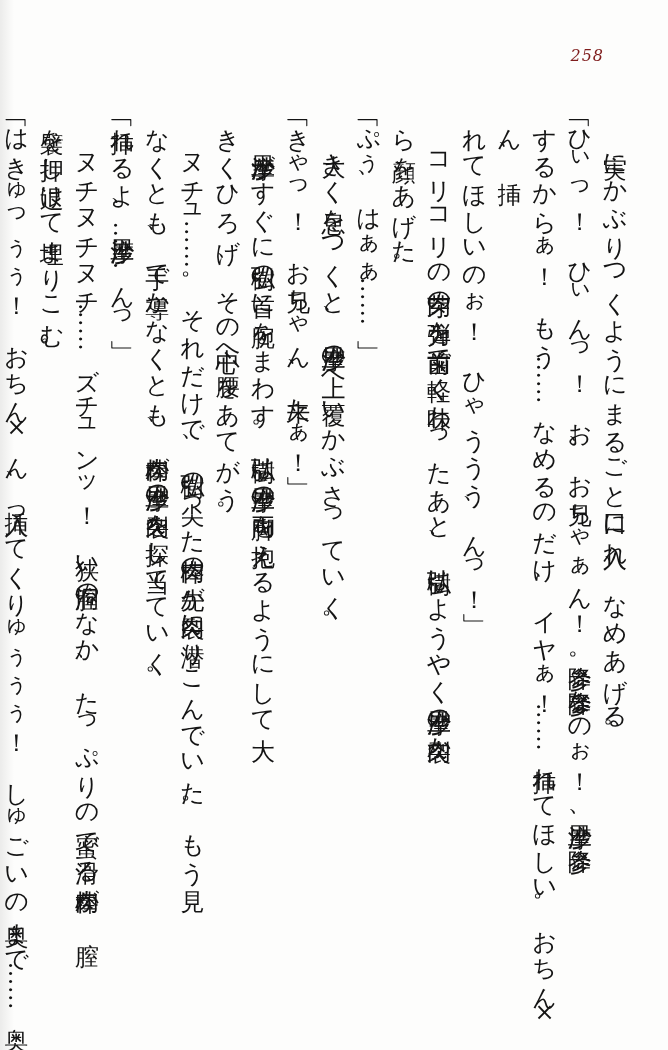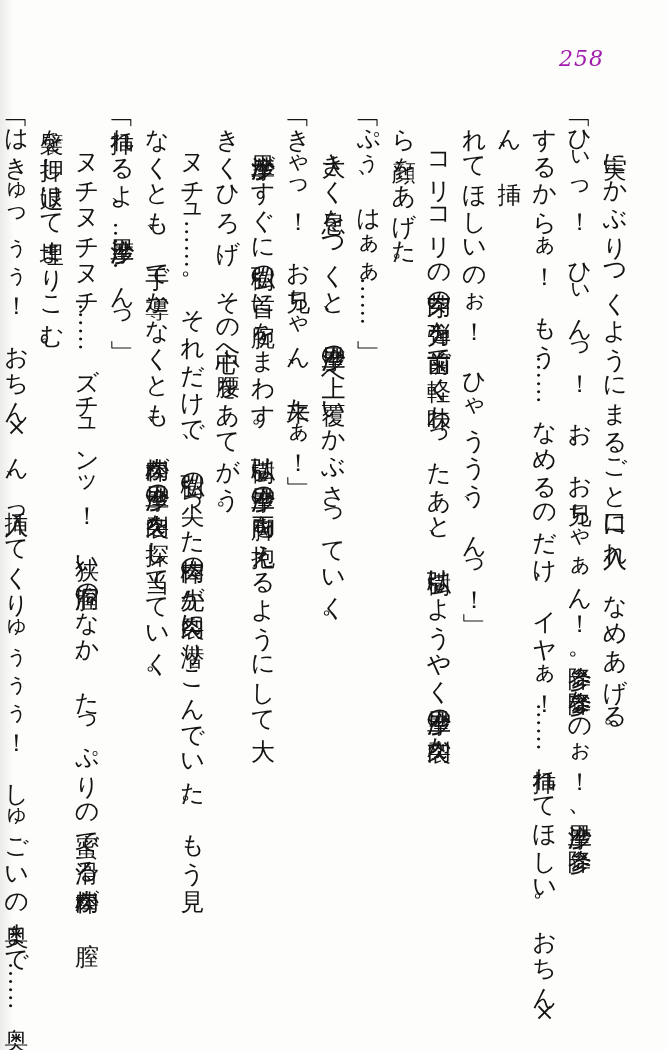--- a/index.html
+++ b/index.html
@@ -23,24 +23,24 @@
     position: absolute;
     left: 0; top: 0;
     width: 14px; height: 100%;
     background: linear-gradient(to right, rgba(0,0,0,0.07), rgba(0,0,0,0));
     pointer-events: none;
   }
   .page-number {
     position: absolute;
     top: 46px;
     right: 64px;
-    font-size: 22px;
+    font-size: 16px;
     font-style: italic;
     letter-spacing: 1px;
-    color: #a21caf;
+    color: #7f1d1d;
   }
   .text-block {
     position: absolute;
     top: 112px;
     right: 36px;
     height: 933px;
     writing-mode: vertical-rl;
     text-orientation: mixed;
     font-size: 24px;
     line-height: 35.2px;

